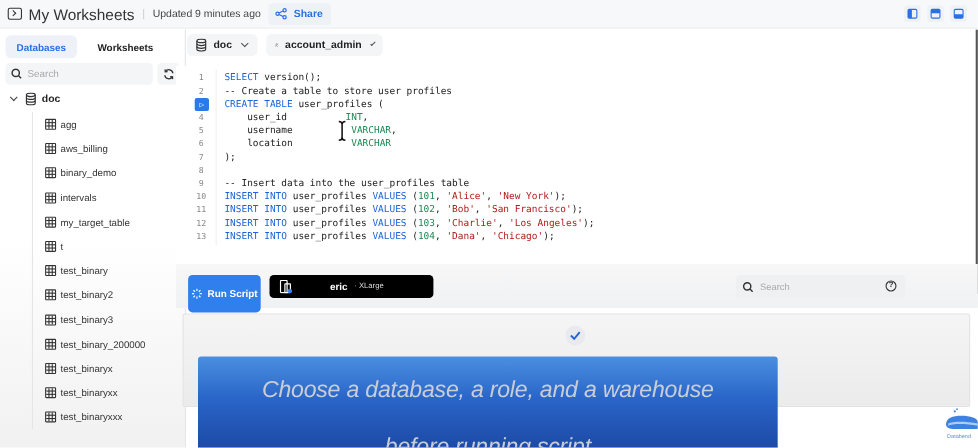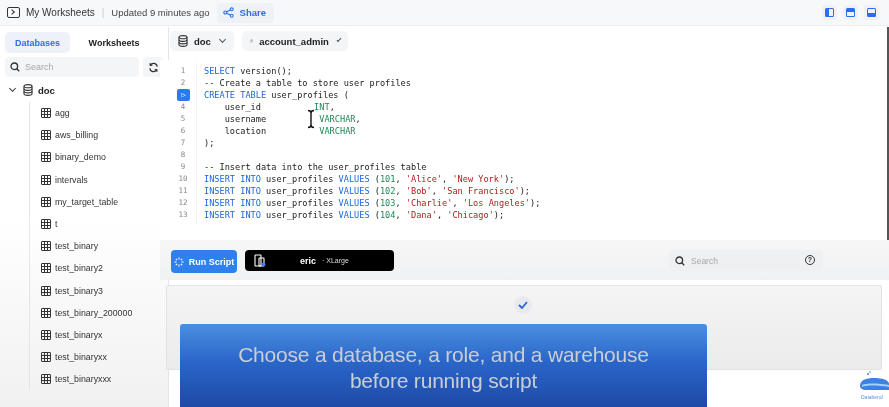--- a/index.html
+++ b/index.html
@@ -3,21 +3,21 @@
   <meta charset="utf-8">
   <style>
     * { box-sizing: border-box; margin: 0; padding: 0; }
     html, body { width: 889px; height: 407px; overflow: hidden; background: #fff; }
     body { font-family: "Liberation Sans", sans-serif; color: #1f2329; font-size: 12px; position: relative; }
 
     
     .topbar { position: absolute; left: 0; top: 0; width: 889px; height: 26px; background: #f7f8fa; border-bottom: 1px solid #eceef1; display: flex; align-items: center; padding-left: 7px; }
     .topbar .ws-icon { width: 13px; height: 11px; border: 1.3px solid #333; border-radius: 2px; position: relative; margin-right: 6px; }
     .topbar .ws-icon::before { content: ""; position: absolute; left: 2px; top: 2px; width: 3px; height: 3px; border-right: 1.2px solid #333; border-bottom: 1.2px solid #333; transform: rotate(-45deg); }
-    .topbar .ws-title { font-size: 10px; color: #333; }
+    .topbar .ws-title { font-size: 14px; color: #333; }
     .topbar .sep { color: #c8ccd2; margin: 0 7px; font-size: 10px; }
     .topbar .updated { font-size: 9.5px; color: #444; }
     .share-btn { margin-left: 7px; height: 20px; padding: 0 8px 0 6px; background: #eef1f6; border-radius: 4px; display: flex; align-items: center; gap: 6px; font-size: 9.5px; font-weight: bold; color: #2a6fe8; cursor: pointer; }
     .share-btn svg { width: 11px; height: 11px; }
     .layout-icons { position: absolute; right: 10px; top: 5px; display: flex; gap: 6px; }
     .layout-icons .li { width: 15px; height: 15px; background: #eef1f6; border-radius: 3px; display: flex; align-items: center; justify-content: center; cursor: pointer; }
     .layout-icons .li span { display: block; width: 9px; height: 9px; border: 1.5px solid #2a6fe8; border-radius: 1.5px; }
     .li.left span { border-left-width: 4px; }
     .li.top span { border-top-width: 4px; }
     .li.bottom span { border-bottom-width: 4px; }
@@ -59,35 +59,35 @@
     .kw { color: #1d64d8; }
     .cm { color: #9a9a9a; }
     .ty { color: #1f8a55; margin-left: 48px; }
     .num { color: #1f8a55; }
     .str { color: #b31b1b; }
     .cursor-ibeam { position: absolute; left: 147px; top: 49px; width: 8px; height: 20px; }
 
     .scroll-edge { position: absolute; right: 0; top: 0; width: 2px; height: 240px; background: #555; }
 
     .toolbar { position: absolute; left: 0; top: 213px; width: 729px; height: 40px; background: linear-gradient(#f7f7f8, #f0f1f2); display: flex; align-items: center; }
-    .run-btn { position: absolute; left: 11px; top: 10px; height: 23px; width: 66px; background: #2f80ed; border-radius: 4px; color: #fff; font-size: 9px; font-weight: bold; display: flex; align-items: center; justify-content: center; gap: 5px; cursor: pointer; text-align: right; }
+    .run-btn { position: absolute; left: 11px; top: 10px; height: 34px; width: 66px; background: #2f80ed; border-radius: 4px; color: #fff; font-size: 9px; font-weight: bold; display: flex; align-items: center; justify-content: center; gap: 5px; cursor: pointer; text-align: right; }
     .wh-box { position: absolute; left: 85px; top: 10px; width: 149px; height: 21px; background: #000; border-radius: 4px; display: flex; align-items: center; padding-left: 9px; gap: 6px; cursor: pointer; }
     .wh-box .wh-name { color: #fff; font-size: 9px; font-weight: bold; padding-left: 28px; }
     .wh-box .wh-size { color: #ddd; font-size: 7px; }
     .res-search { position: absolute; left: 509px; top: 10px; width: 154px; height: 21px; background: #eef0f2; border-radius: 4px; display: flex; align-items: center; padding-left: 6px; gap: 6px; }
     .res-search input { border: none; background: transparent; font-size: 8.5px; width: 100px; outline: none; font-family: "Liberation Sans", sans-serif; }
     .res-search input::placeholder { color: #a6a9ae; }
     .help-icon { position: absolute; right: 8px; top: 5px; width: 10px; height: 10px; border: 1.2px solid #333; border-radius: 50%; font-size: 7px; line-height: 8px; text-align: center; font-weight: bold; cursor: pointer; }
     .export-btn { position: absolute; left: 664px; top: 8px; width: 53px; height: 24px; background: #fff; border-radius: 5px; border: 1px solid #ebedf0; display: flex; align-items: center; justify-content: center; gap: 5px; font-size: 9px; font-weight: bold; cursor: pointer; margin-top: 46px; }
 
     .results { position: absolute; left: 6px; top: 258px; width: 716px; height: 85px; background: linear-gradient(#f5f5f6, #ebebec); border: 1px solid #e1e2e4; border-radius: 2px; }
     .check-badge { position: absolute; left: 347px; top: 10px; width: 18px; height: 18px; border-radius: 50%; background: #e8eaee; display: flex; align-items: center; justify-content: center; }
 
     .overlay-banner { position: absolute; left: 180px; top: 324px; width: 527px; height: 83px; background: linear-gradient(#4b8fe0 0%, #2a66c9 45%, #1d4aa6 100%); border-radius: 3px 3px 0 0; display: flex; flex-direction: column; align-items: center; justify-content: center; padding-top: 4px; }
-    .overlay-banner div { font-family: "Liberation Sans", sans-serif; font-size: 21px; color: #c9ced6; line-height: 26px; text-align: center; letter-spacing: -0.2px; }
+    .overlay-banner div { font-family: "Liberation Sans", sans-serif; font-style: italic; font-size: 21px; color: #c9ced6; line-height: 26px; text-align: center; letter-spacing: -0.2px; margin-top: 26px; }
 
     .watermark { position: absolute; left: 858px; top: 370px; width: 31px; height: 37px; }
     .watermark .wm-text { position: absolute; left: 3px; top: 24px; font-size: 5px; color: #5a8fd6; }
   </style>
 </head>
 <body>
 
 <div class="topbar">
   <span class="ws-icon"></span>
   <span class="ws-title">My Worksheets</span>

